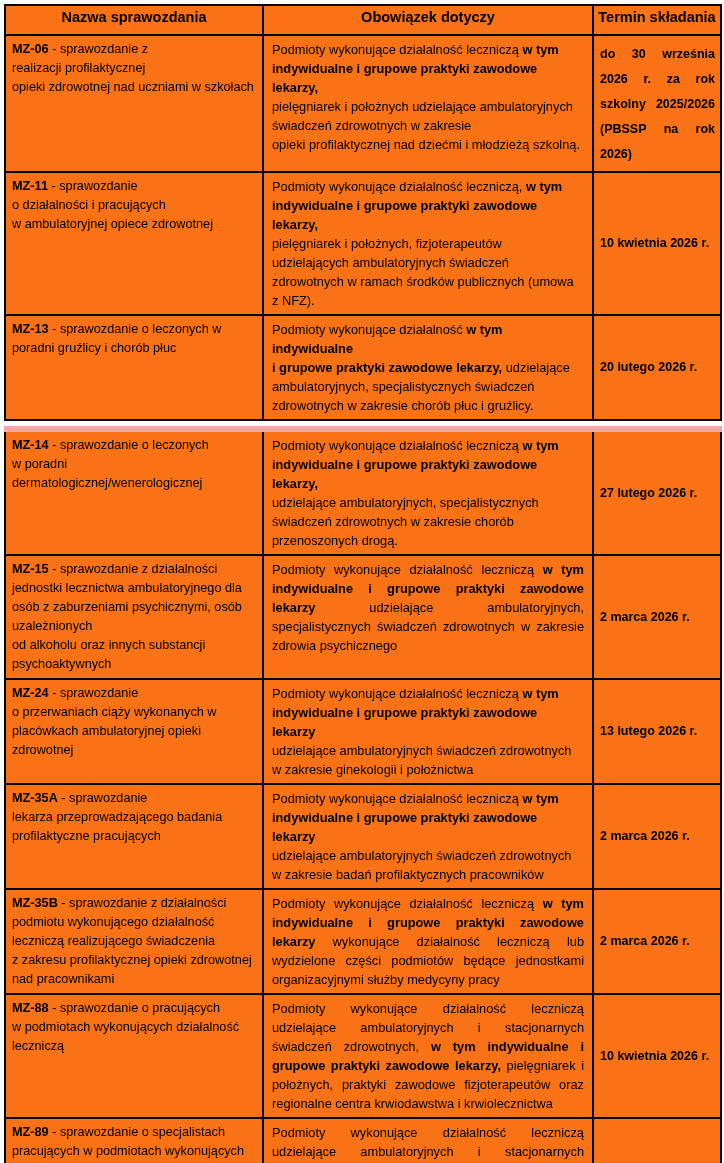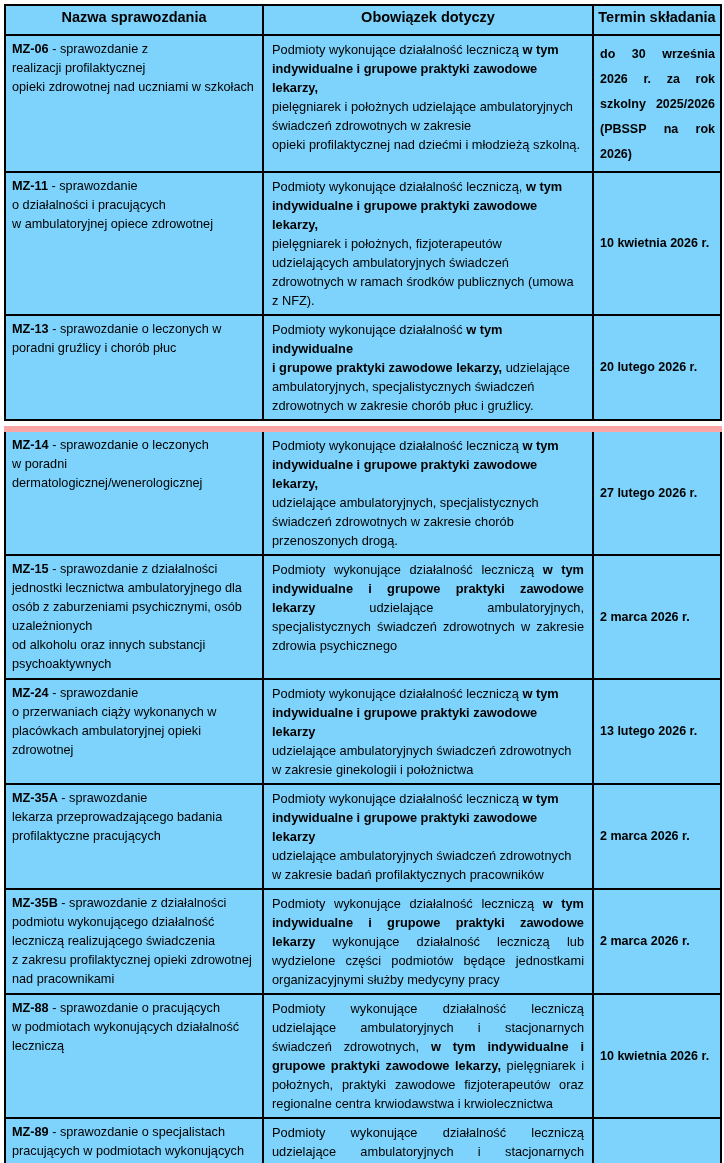--- a/index.html
+++ b/index.html
@@ -1,18 +1,18 @@
 <!DOCTYPE html>
 <html><head>
 <meta charset="utf-8">
 <style>
   html,body{margin:0;padding:0;background:#ffffff;color:#000;}
   body{font-family:"Liberation Sans","DejaVu Sans",sans-serif;width:724px;}
   .page{padding:4px 4px 3px 4px;box-sizing:border-box;}
-  table{border-collapse:collapse;table-layout:fixed;width:716px;background:#7dd3fc;}
+  table{border-collapse:collapse;table-layout:fixed;width:716px;background:#f97316;}
   td,th{border:2px solid #000;vertical-align:top;overflow:hidden;box-sizing:border-box;}
   th{font-size:14.5px;font-weight:bold;text-align:center;vertical-align:middle;
      padding:2px 4px 8px 4px;height:30px;line-height:17px;}
   td{font-size:13px;line-height:19px;padding:4px 8px 4px 8px;border-radius:14px;}
   td.name-cell{font-size:12.7px;padding:4px 4px 4px 6px;white-space:pre-line;}
   td.oblig-cell{font-size:12.8px;}
   .pre{white-space:pre-line;}
   .just{text-align:justify;}
   td.deadline-cell{font-size:12.5px;font-weight:bold;vertical-align:middle;
      padding:4px 5px 4px 6px;line-height:19px;}

